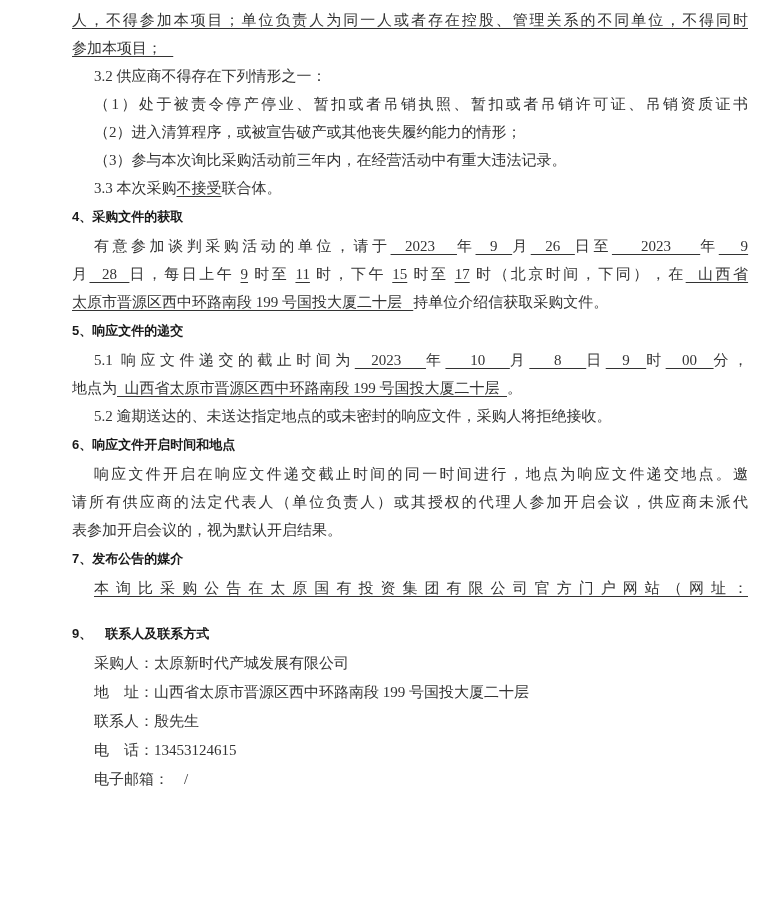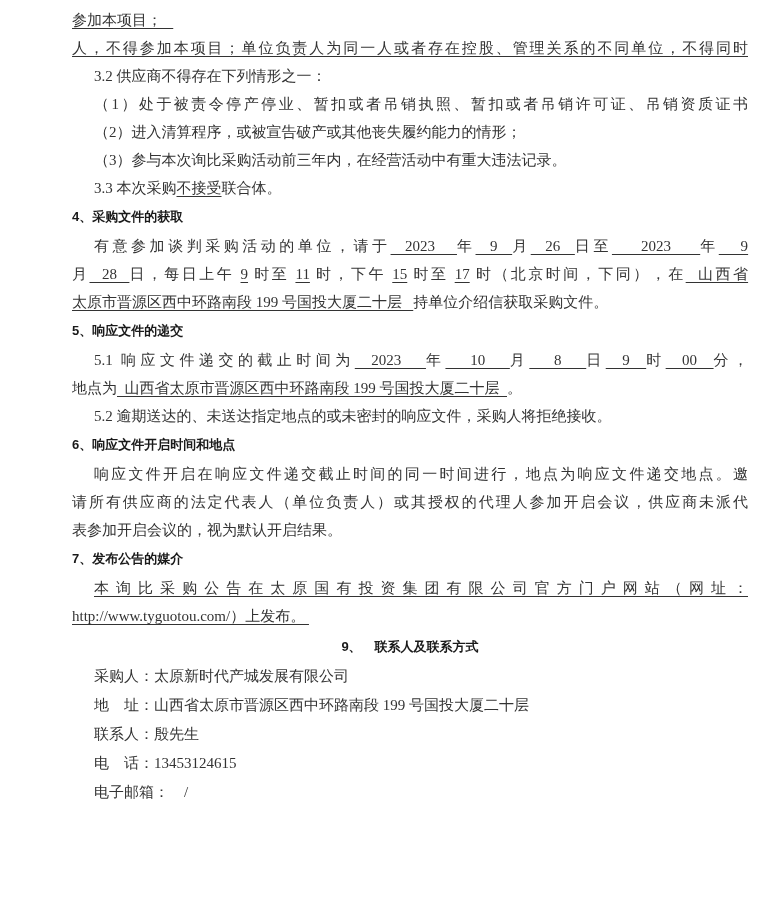--- a/index.html
+++ b/index.html
@@ -29,54 +29,53 @@
     font-weight: 700;
     font-size: 13px;
     color: #1a1a1a;
   }
   .ind { padding-left: 22px; }
   .fill {
     text-align: justify;
     text-align-last: justify;
   }
   .contact { line-height: 29px; }
-  .mt { margin-top: 2px; text-align: center; }
+  .mt { margin-top: 17px; }
   .u {
     text-decoration: underline;
     text-decoration-thickness: 1px;
     text-underline-offset: 3px;
   }
 </style>
 </head>
 <body>
 
 <div class="page">
   <div id="doc-body">
+      <div class="line fill"><span class="u">人，不得参加本项目；单位负责人为同一人或者存在控股、管理关系的不同单位，不得同时</span></div>
       <div class="line"><span class="u">参加本项目；&nbsp;&nbsp;&nbsp;</span></div>
-      <div class="line fill"><span class="u">人，不得参加本项目；单位负责人为同一人或者存在控股、管理关系的不同单位，不得同时</span></div>
       <div class="line ind"><span>3.2 供应商不得存在下列情形之一：</span></div>
       <div class="line ind fill"><span>（1）处于被责令停产停业、暂扣或者吊销执照、暂扣或者吊销许可证、吊销资质证书</span></div>
       <div class="line ind"><span>（2）进入清算程序，或被宣告破产或其他丧失履约能力的情形；</span></div>
       <div class="line ind"><span>（3）参与本次询比采购活动前三年内，在经营活动中有重大违法记录。</span></div>
       <div class="line ind"><span>3.3 本次采购</span><span class="u">不接受</span><span>联合体。</span></div>
       <div class="heading"><span>4、采购文件的获取</span></div>
       <div class="line ind fill"><span>有意参加谈判采购活动的单位，请于</span><span class="u">&nbsp;&nbsp;2023&nbsp;&nbsp;&nbsp;</span><span>年</span><span class="u">&nbsp;&nbsp;9&nbsp;&nbsp;</span><span>月</span><span class="u">&nbsp;&nbsp;26&nbsp;&nbsp;</span><span>日至</span><span class="u">&nbsp;&nbsp;&nbsp;&nbsp;2023&nbsp;&nbsp;&nbsp;&nbsp;</span><span>年</span><span class="u">&nbsp;&nbsp;&nbsp;9</span></div>
       <div class="line fill"><span>月</span><span class="u">&nbsp;&nbsp;28&nbsp;&nbsp;</span><span>日，每日上午 </span><span class="u">9</span><span> 时至 </span><span class="u">11</span><span> 时，下午 </span><span class="u">15</span><span> 时至 </span><span class="u">17</span><span> 时（北京时间，下同），在</span><span class="u">&nbsp;&nbsp;山西省</span></div>
       <div class="line"><span class="u">太原市晋源区西中环路南段 199 号国投大厦二十层&nbsp;&nbsp;&nbsp;</span><span>持单位介绍信获取采购文件。</span></div>
       <div class="heading"><span>5、响应文件的递交</span></div>
       <div class="line ind fill"><span>5.1 响应文件递交的截止时间为</span><span class="u">&nbsp;&nbsp;2023&nbsp;&nbsp;&nbsp;</span><span>年</span><span class="u">&nbsp;&nbsp;&nbsp;10&nbsp;&nbsp;&nbsp;</span><span>月</span><span class="u">&nbsp;&nbsp;&nbsp;8&nbsp;&nbsp;&nbsp;</span><span>日</span><span class="u">&nbsp;&nbsp;9&nbsp;&nbsp;</span><span>时</span><span class="u">&nbsp;&nbsp;00&nbsp;&nbsp;</span><span>分，</span></div>
       <div class="line"><span>地点为</span><span class="u">&nbsp;&nbsp;山西省太原市晋源区西中环路南段 199 号国投大厦二十层&nbsp;&nbsp;</span><span>。</span></div>
       <div class="line ind"><span>5.2 逾期送达的、未送达指定地点的或未密封的响应文件，采购人将拒绝接收。</span></div>
       <div class="heading"><span>6、响应文件开启时间和地点</span></div>
       <div class="line ind fill"><span>响应文件开启在响应文件递交截止时间的同一时间进行，地点为响应文件递交地点。邀</span></div>
       <div class="line fill"><span>请所有供应商的法定代表人（单位负责人）或其授权的代理人参加开启会议，供应商未派代</span></div>
       <div class="line"><span>表参加开启会议的，视为默认开启结果。</span></div>
       <div class="heading"><span>7、发布公告的媒介</span></div>
       <div class="line ind fill"><span class="u">本询比采购公告在太原国有投资集团有限公司官方门户网站（网址：</span></div>
-      <div class="line"><span class="u">http://www.tyguotou.com/）上发布。&nbsp;</span></div>
       <div class="heading mt"><span>9、　联系人及联系方式</span></div>
       <div class="line ind contact"><span>采购人：太原新时代产城发展有限公司</span></div>
       <div class="line ind contact"><span>地　址：山西省太原市晋源区西中环路南段 199 号国投大厦二十层</span></div>
       <div class="line ind contact"><span>联系人：殷先生</span></div>
       <div class="line ind contact"><span>电　话：13453124615</span></div>
       <div class="line ind contact"><span>电子邮箱：　/</span></div>
     </div>
 </div>
 
 </body></html>

